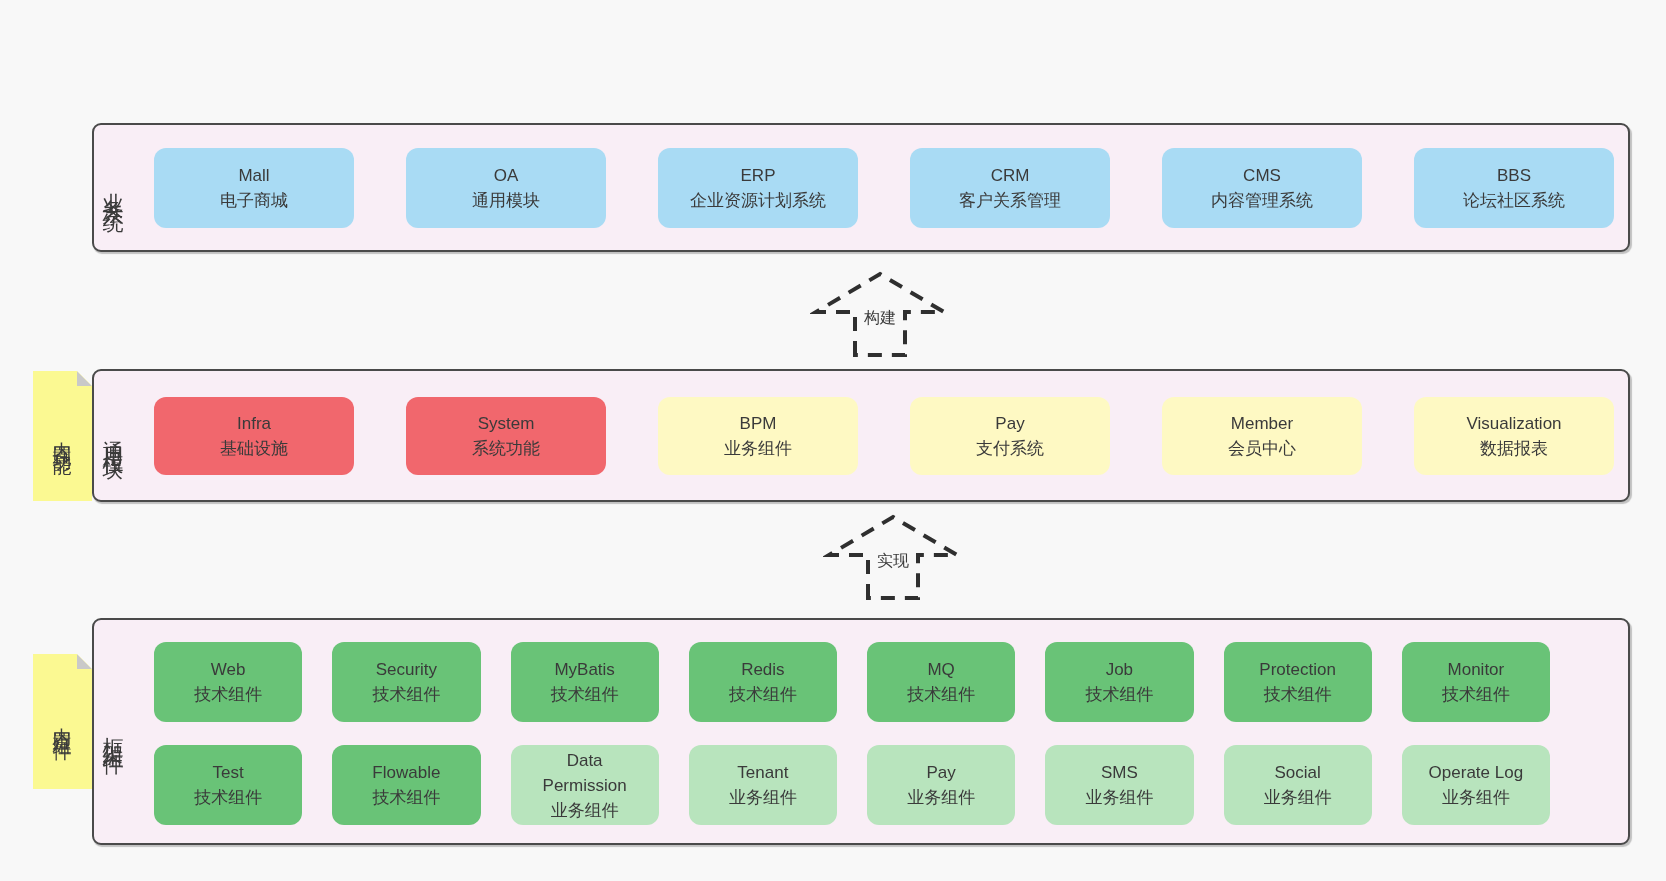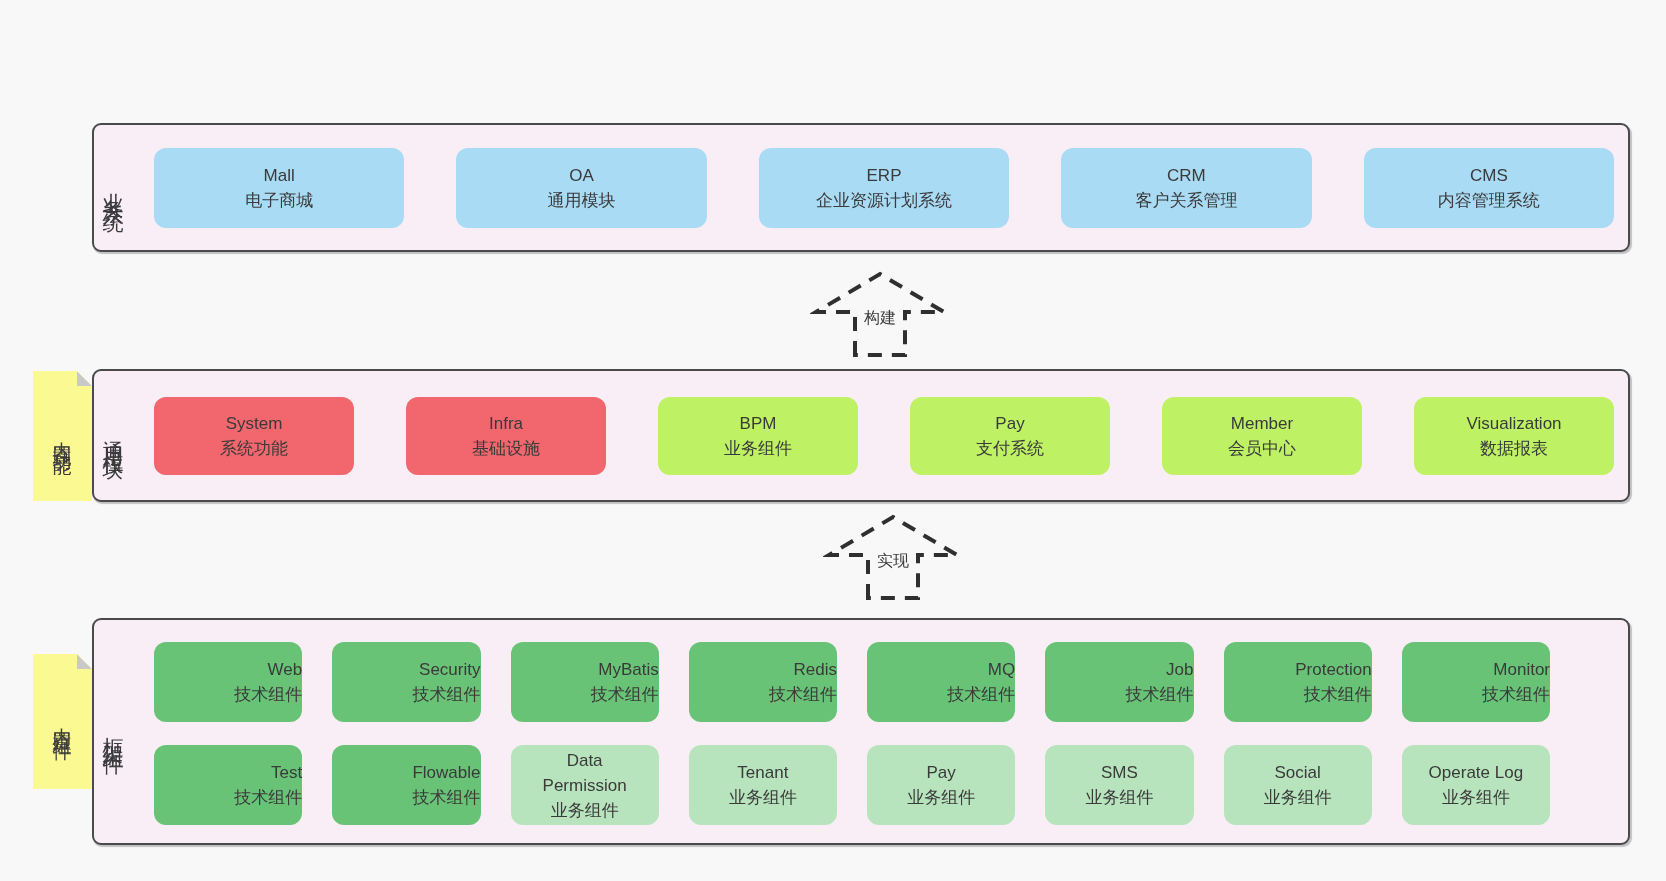--- a/index.html
+++ b/index.html
@@ -26,22 +26,22 @@
   .box-row.r8.row2{top:125px;}
   .box{
     flex:1;height:80px;border-radius:12px;
     display:flex;flex-direction:column;align-items:center;justify-content:center;
     text-align:center;font-size:17px;line-height:25px;
   }
   .panel.mid .box{height:78px;}
   .box-name{white-space:pre-line;}
   .blue{background:#a9dbf4;}
   .red{background:#f1676d;}
-  .pink{background:#bef264;}
-  .gdark{background:#69c377;align-items:flex-end;}
+  .pink{background:#fef9c3;}
+  .gdark{background:#69c377;}
   .glight{background:#b8e4bd;}
   .sticky{
     position:absolute;left:33px;width:59px;background:#fbf992;z-index:6;
     clip-path:polygon(0 0,calc(100% - 15px) 0,100% 15px,100% 100%,0 100%);
     display:flex;align-items:center;justify-content:center;
   }
   .sticky .fold{
     position:absolute;top:0;right:0;width:15px;height:15px;background:#c9c9c9;
     clip-path:polygon(0 0,100% 100%,0 100%);
   }
@@ -77,44 +77,48 @@
         <span class="box-desc">企业资源计划系统</span>
       </div>
       <div class="box blue">
         <span class="box-name">CRM</span>
         <span class="box-desc">客户关系管理</span>
       </div>
       <div class="box blue">
         <span class="box-name">CMS</span>
         <span class="box-desc">内容管理系统</span>
       </div>
+      <div class="box blue">
+        <span class="box-name">BBS</span>
+        <span class="box-desc">论坛社区系统</span>
+      </div>
     </div>
   </div>
 
   <div class="arrow" style="left:810px;top:271px;font-family:Liberation Mono, monospace;">
     <svg viewBox="0 0 140 86">
       <path d="M 45 84 L 45 41 L 6 41 L 70 3 L 134 41 L 95 41 L 95 84 Z" fill="#f8f8f8" stroke="#2f2f2f" stroke-width="4" stroke-dasharray="14 10"></path>
     </svg>
     <span class="a-label">构建</span>
   </div>
 
   <div class="sticky" style="top:371px;height:130px;">
     <div class="fold"></div>
     <span class="s-text">内置功能</span>
   </div>
   <div class="panel mid" style="top:369px;height:133px;">
     <div class="v-label">通用模块</div>
     <div class="box-row">
       <div class="box red">
+        <span class="box-name">Infra</span>
+        <span class="box-desc">基础设施</span>
+      </div>
+      <div class="box red">
         <span class="box-name">System</span>
         <span class="box-desc">系统功能</span>
-      </div>
-      <div class="box red">
-        <span class="box-name">Infra</span>
-        <span class="box-desc">基础设施</span>
       </div>
       <div class="box pink">
         <span class="box-name">BPM</span>
         <span class="box-desc">业务组件</span>
       </div>
       <div class="box pink">
         <span class="box-name">Pay</span>
         <span class="box-desc">支付系统</span>
       </div>
       <div class="box pink">

